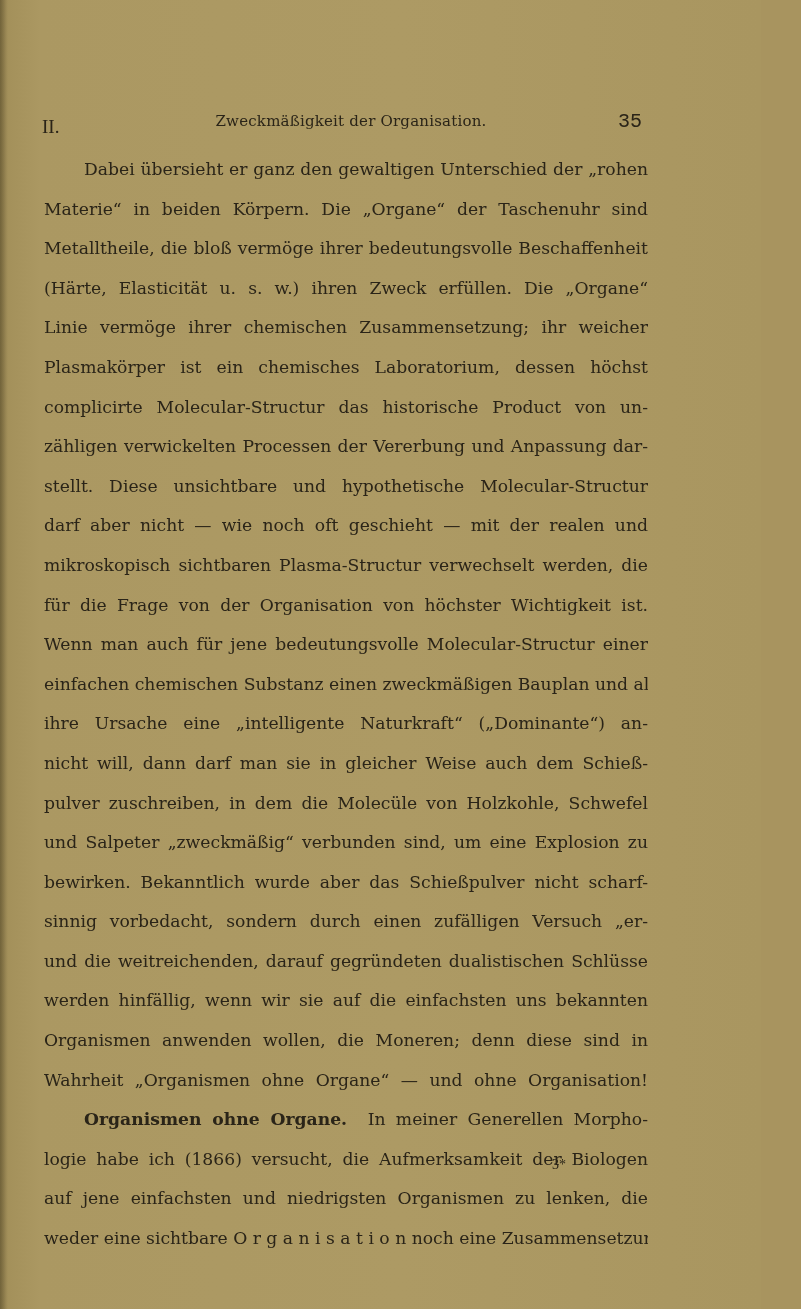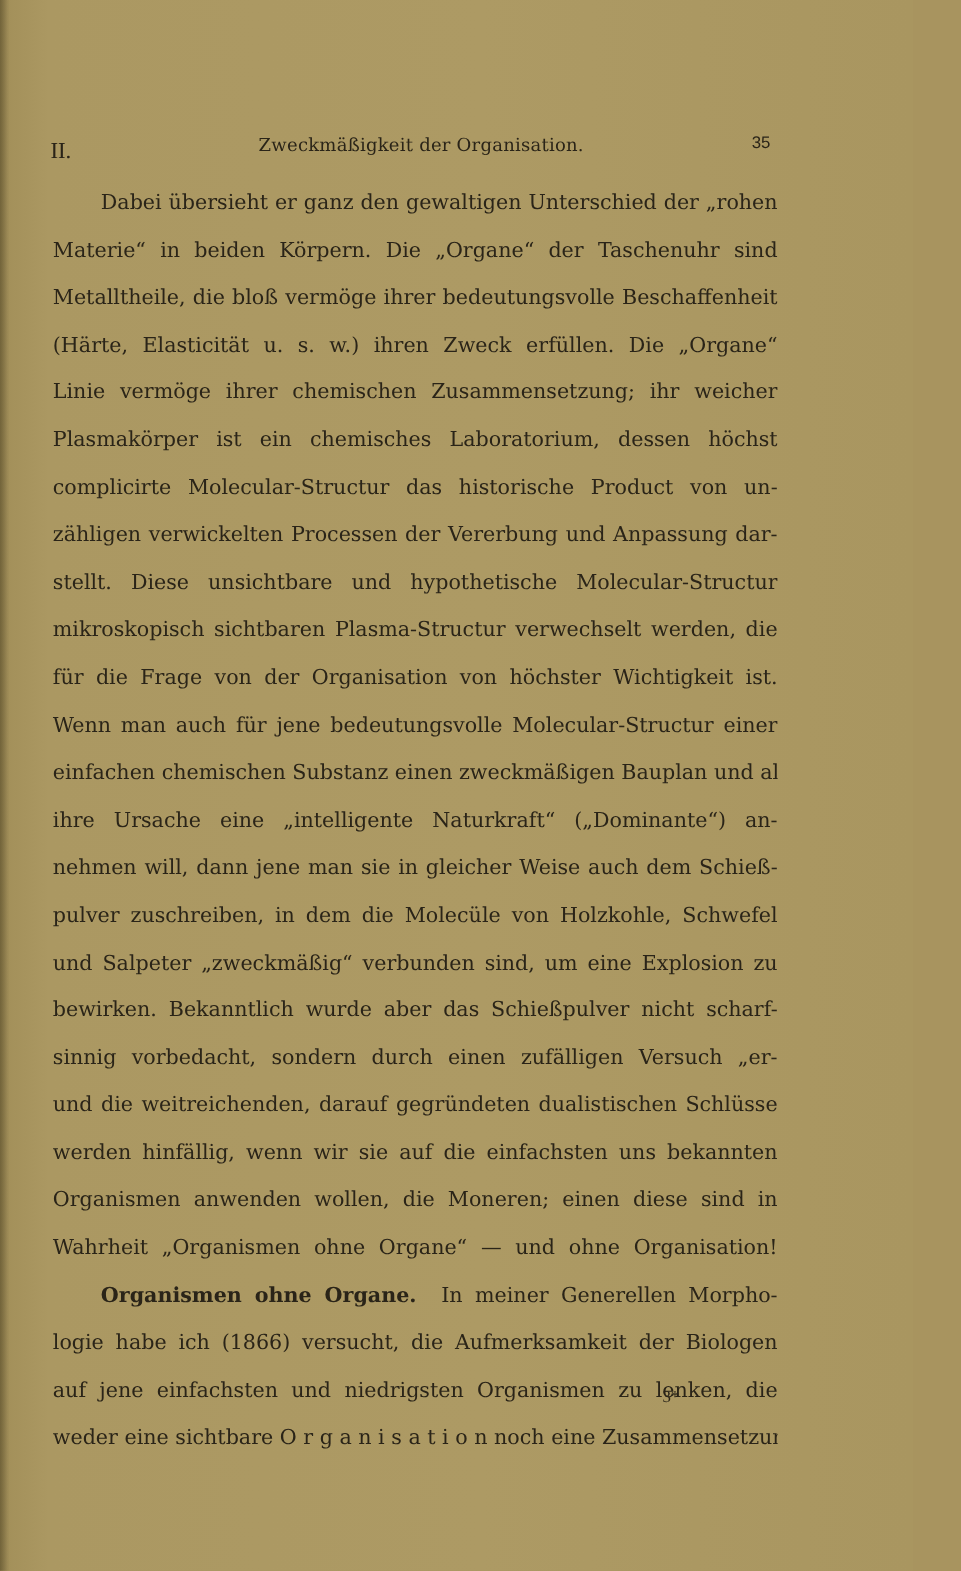--- a/index.html
+++ b/index.html
@@ -25,21 +25,21 @@
     position: absolute; left: 2px; top: 4px;
     font-family: "Liberation Serif", serif; font-size: 19px;
   }
   .head-title {
     position: absolute; left: 0; right: 0; top: 0; text-align: center;
     font-family: "DejaVu Serif", serif; font-size: 15px; letter-spacing: 0.2px;
     padding-left: 10px;
   }
   .page-num {
     position: absolute; right: 10px; top: -2px;
-    font-family: Liberation Sans, sans-serif; font-size: 14px;
+    font-family: Liberation Mono, monospace; font-size: 20px;
   }
   .body-text {
     position: absolute; left: 44px; top: 150px; width: 604px;
     font-family: "DejaVu Serif", serif; font-size: 17.2px;
     line-height: 39.6px;
   }
   .line {
     display: block; white-space: nowrap;
     text-align: justify; text-align-last: justify;
     height: 39.6px; overflow: hidden;
@@ -67,33 +67,34 @@
     <div>
       <span class="line indent">Dabei übersieht er ganz den gewaltigen Unterschied der „rohen</span>
       <span class="line">Materie“ in beiden Körpern.  Die „Organe“ der Taschenuhr sind</span>
       <span class="line">Metalltheile, die bloß vermöge ihrer bedeutungsvolle Beschaffenheit</span>
       <span class="line">(Härte, Elasticität u. s. w.) ihren Zweck erfüllen.  Die „Organe“</span>
       <span class="line">Linie vermöge ihrer chemischen Zusammensetzung; ihr weicher</span>
       <span class="line">Plasmakörper ist ein chemisches Laboratorium, dessen höchst</span>
       <span class="line">complicirte Molecular-Structur das historische Product von un-</span>
       <span class="line">zähligen verwickelten Processen der Vererbung und Anpassung dar-</span>
       <span class="line">stellt.  Diese unsichtbare und hypothetische Molecular-Structur</span>
+      <span class="line">darf aber nicht — wie noch oft geschieht — mit der realen und</span>
       <span class="line">mikroskopisch sichtbaren Plasma-Structur verwechselt werden, die</span>
       <span class="line">für die Frage von der Organisation von höchster Wichtigkeit ist.</span>
       <span class="line">Wenn man auch für jene bedeutungsvolle Molecular-Structur einer</span>
       <span class="line">einfachen chemischen Substanz einen zweckmäßigen Bauplan und als</span>
       <span class="line">ihre Ursache eine „intelligente Naturkraft“ („Dominante“) an-</span>
-      <span class="line">nehmen will, dann jene man sie in gleicher Weise auch dem Schieß-</span>
+      <span class="line">nicht will, dann darf man sie in gleicher Weise auch dem Schieß-</span>
       <span class="line">pulver zuschreiben, in dem die Molecüle von Holzkohle, Schwefel</span>
       <span class="line">und Salpeter „zweckmäßig“ verbunden sind, um eine Explosion zu</span>
       <span class="line">bewirken.  Bekanntlich wurde aber das Schießpulver nicht scharf-</span>
       <span class="line">sinnig vorbedacht, sondern durch einen zufälligen Versuch „er-</span>
       <span class="line">und die weitreichenden, darauf gegründeten dualistischen Schlüsse</span>
       <span class="line">werden hinfällig, wenn wir sie auf die einfachsten uns bekannten</span>
-      <span class="line">Organismen anwenden wollen, die Moneren; einen diese sind in</span>
+      <span class="line">Organismen anwenden wollen, die Moneren; denn diese sind in</span>
       <span class="line">Wahrheit „Organismen ohne Organe“ — und ohne Organisation!</span>
     </div>
     <div>
       <span class="line indent"><b class="bold">Organismen ohne Organe.</b>&nbsp; <span>In meiner Generellen Morpho-</span></span>
       <span class="line">logie habe ich (1866) versucht, die Aufmerksamkeit der Biologen</span>
       <span class="line">auf jene einfachsten und niedrigsten Organismen zu lenken, die</span>
       <span class="line">weder eine sichtbare O r g a n i s a t i o n noch eine Zusammensetzung</span>
 
     </div>
   </div>

